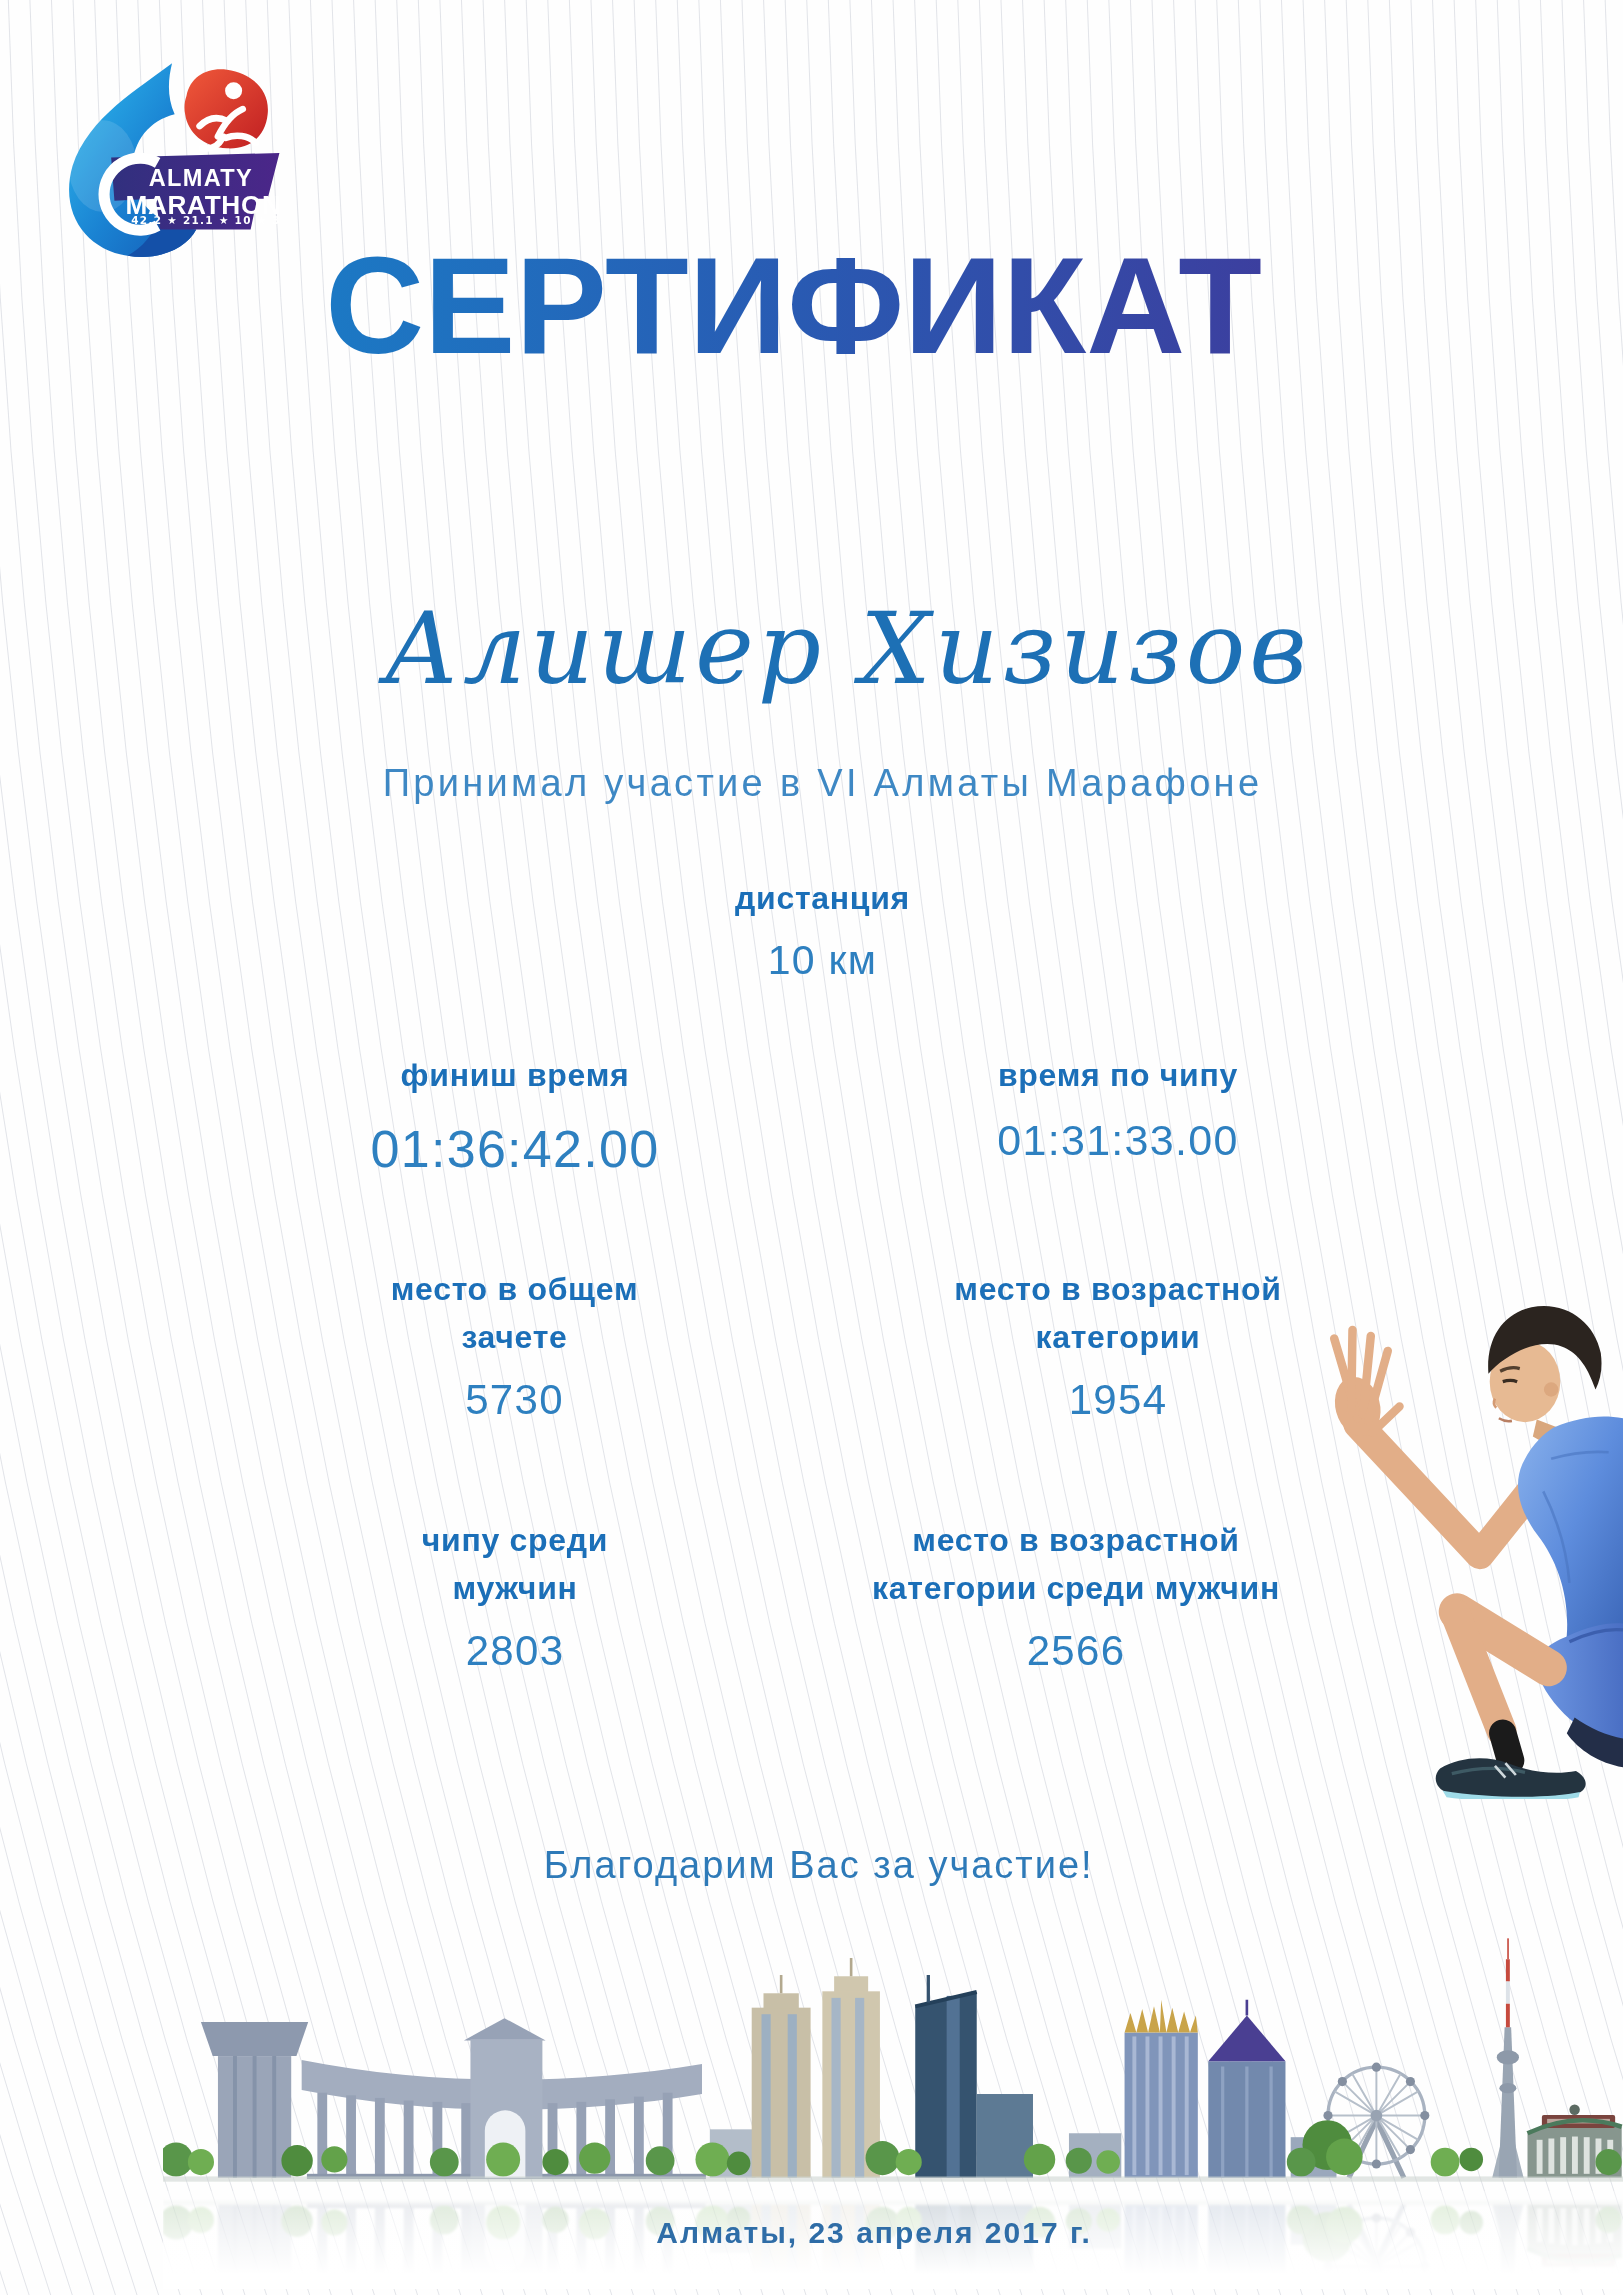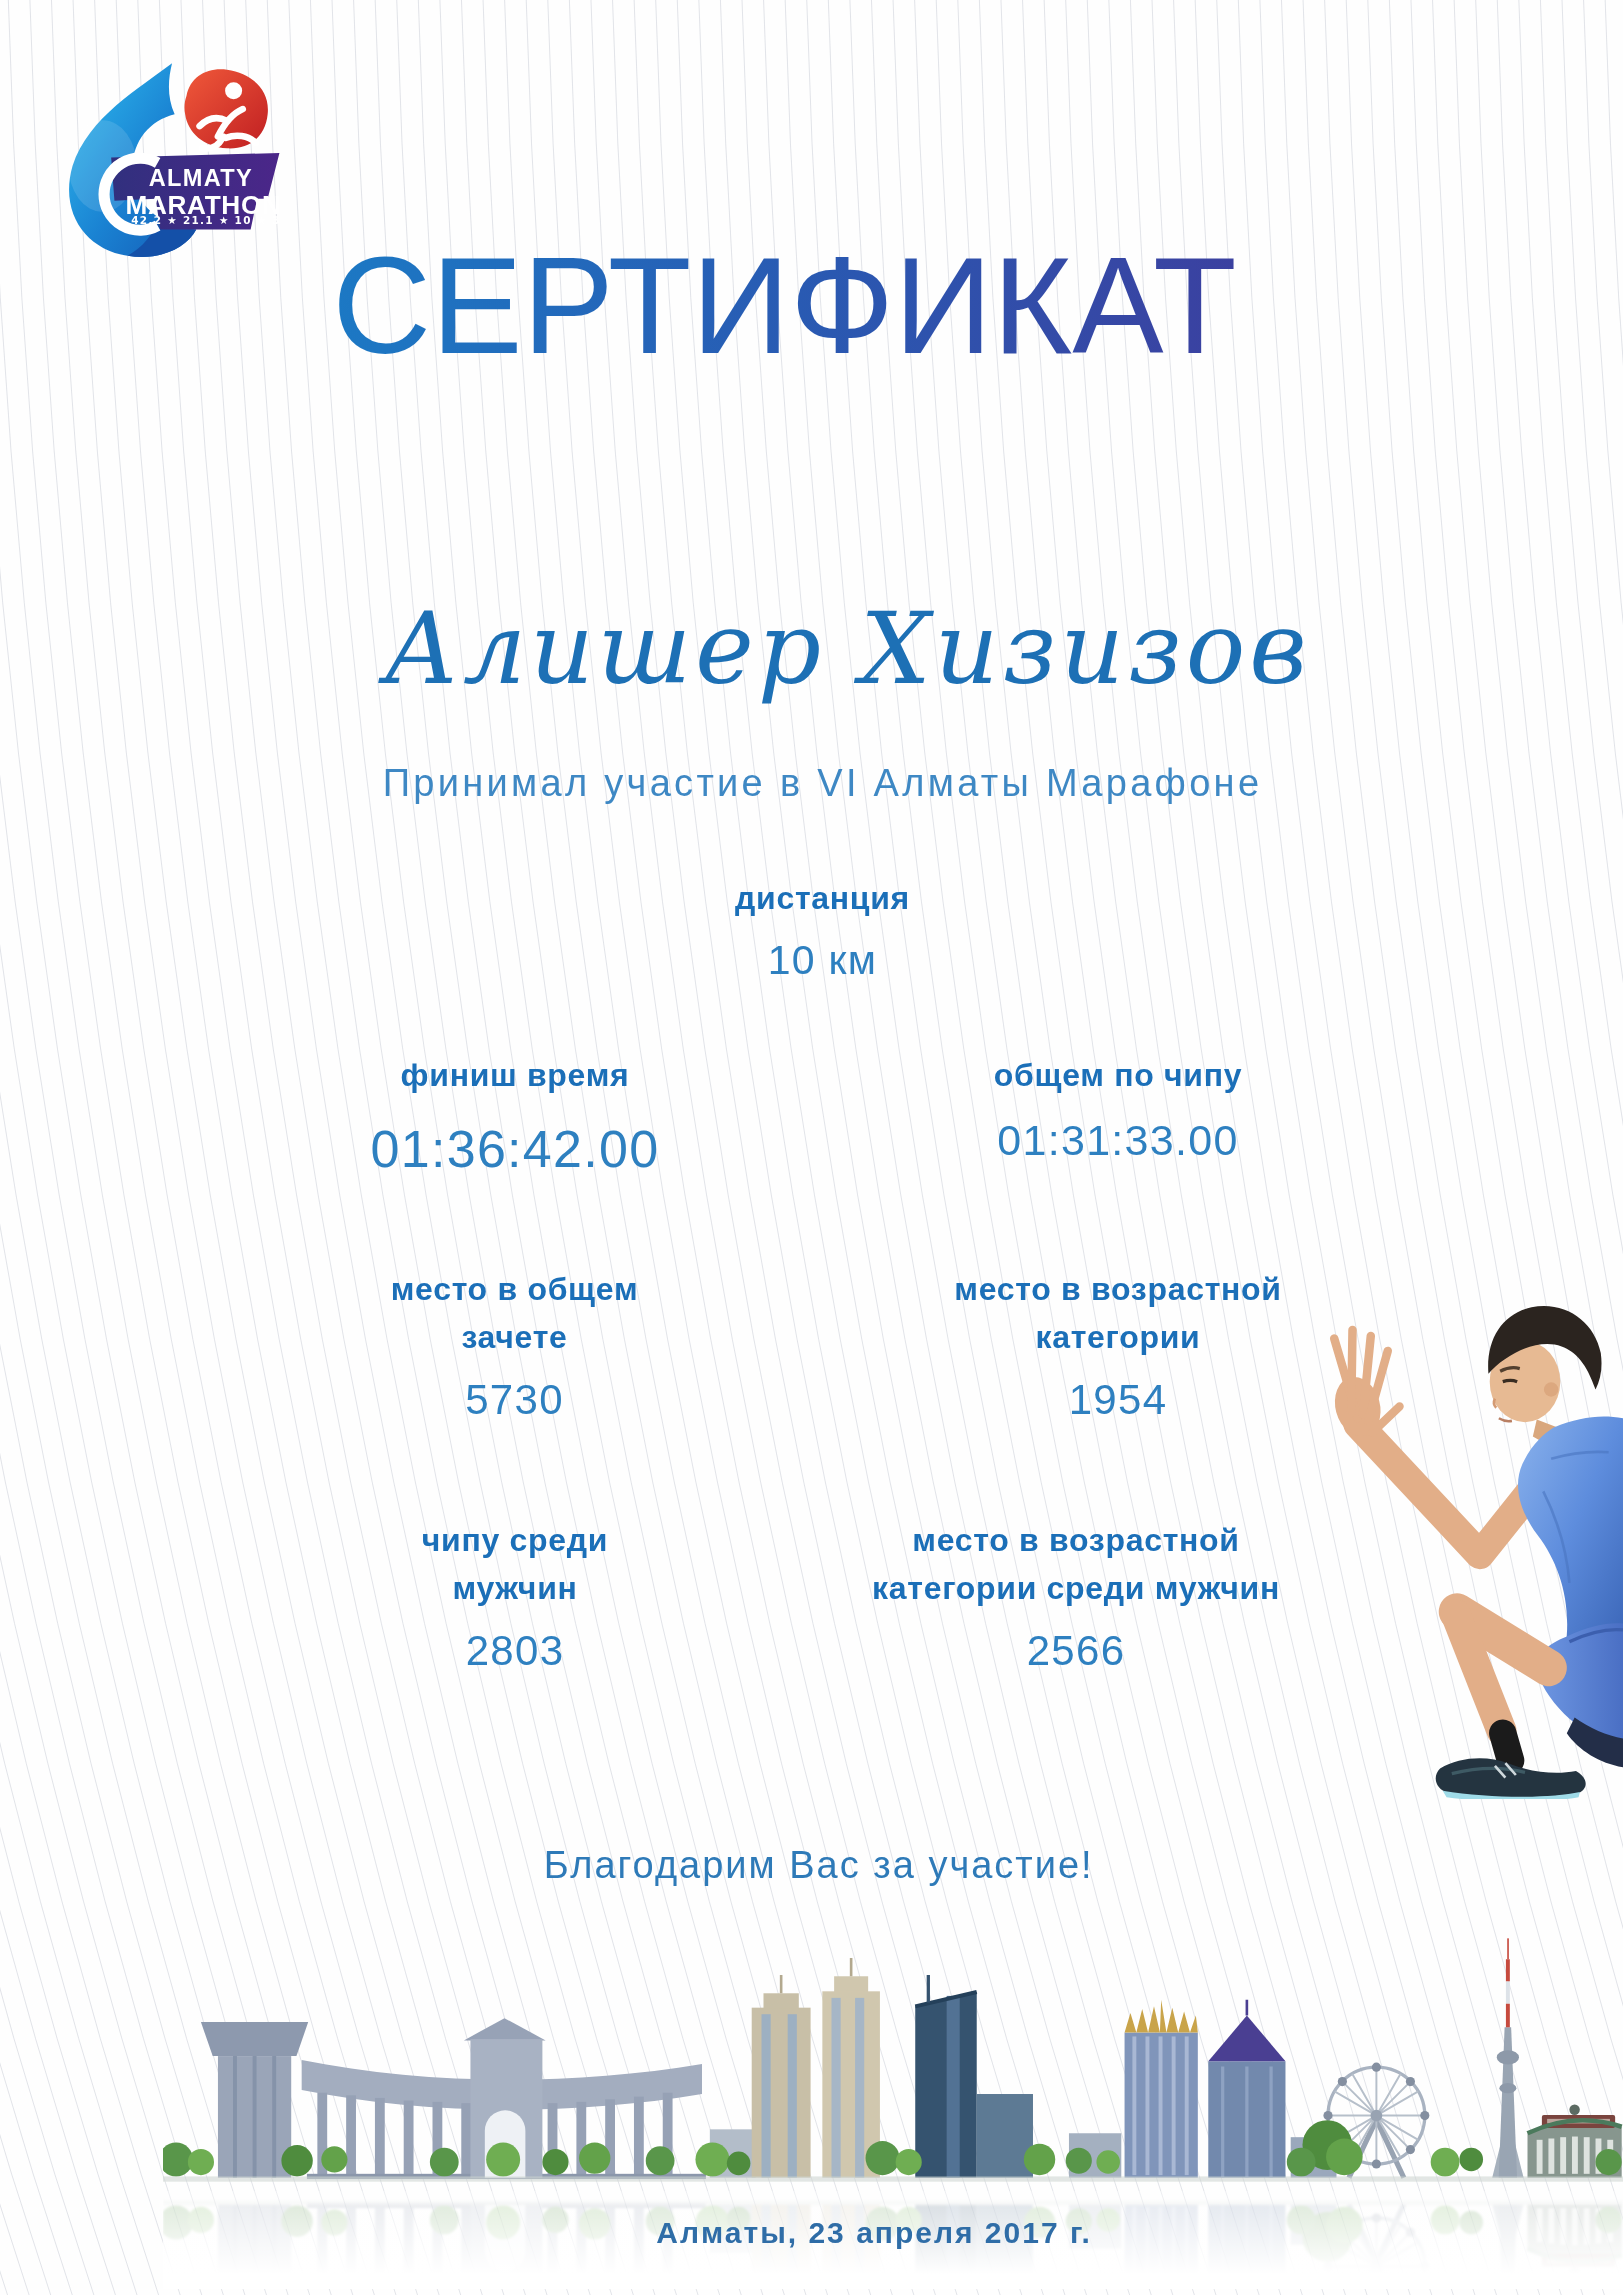--- a/index.html
+++ b/index.html
@@ -14,22 +14,22 @@
   
   #bg-pattern{position:absolute;left:0;top:0;width:1623px;height:2295px;}
   #bg-pattern-path{fill:none;stroke:var(--line_color,#c9cdd6);stroke-width:1.5;opacity:.55;}
 
   
   .logo{position:absolute;left:62px;top:58px;width:226px;height:203px;}
 
   
   .title{
     position:absolute;left:307px;top:237px;width:955px;
-    font-weight:400;font-size:137px;line-height:1;letter-spacing:0px;
-    text-align:center;
+    font-weight:700;font-size:137px;line-height:1;letter-spacing:0px;
+    text-align:right;
     background:linear-gradient(90deg,var(--title_grad_start,#1b7ac5) 0%,#2a58b1 55%,var(--title_grad_end,#3c3f9f) 100%);
     -webkit-background-clip:text;background-clip:text;color:transparent;
   }
   .subtitle{
     position:absolute;left:307px;top:386px;width:955px;
     font-weight:700;font-size:63px;line-height:1;letter-spacing:3.3px;
     text-align:right;color:var(--subtitle_color,#3b49a3);
   }
   .name{
     position:absolute;left:72px;top:592px;width:1551px;
@@ -155,21 +155,21 @@
 
   <div class="stat stat-distance">
     <div class="lbl">дистанция</div>
     <div class="val">10 км</div>
   </div>
   <div class="stat stat-finish">
     <div class="lbl">финиш время</div>
     <div class="val">01:36:42.00</div>
   </div>
   <div class="stat stat-chip">
-    <div class="lbl">общем по чипу</div>
+    <div class="lbl">время по чипу</div>
     <div class="val">01:31:33.00</div>
   </div>
   <div class="stat stat-overall">
     <div class="lbl">место в общем зачете</div>
     <div class="val">5730</div>
   </div>
   <div class="stat stat-age">
     <div class="lbl">место в возрастной категории</div>
     <div class="val">1954</div>
   </div>

